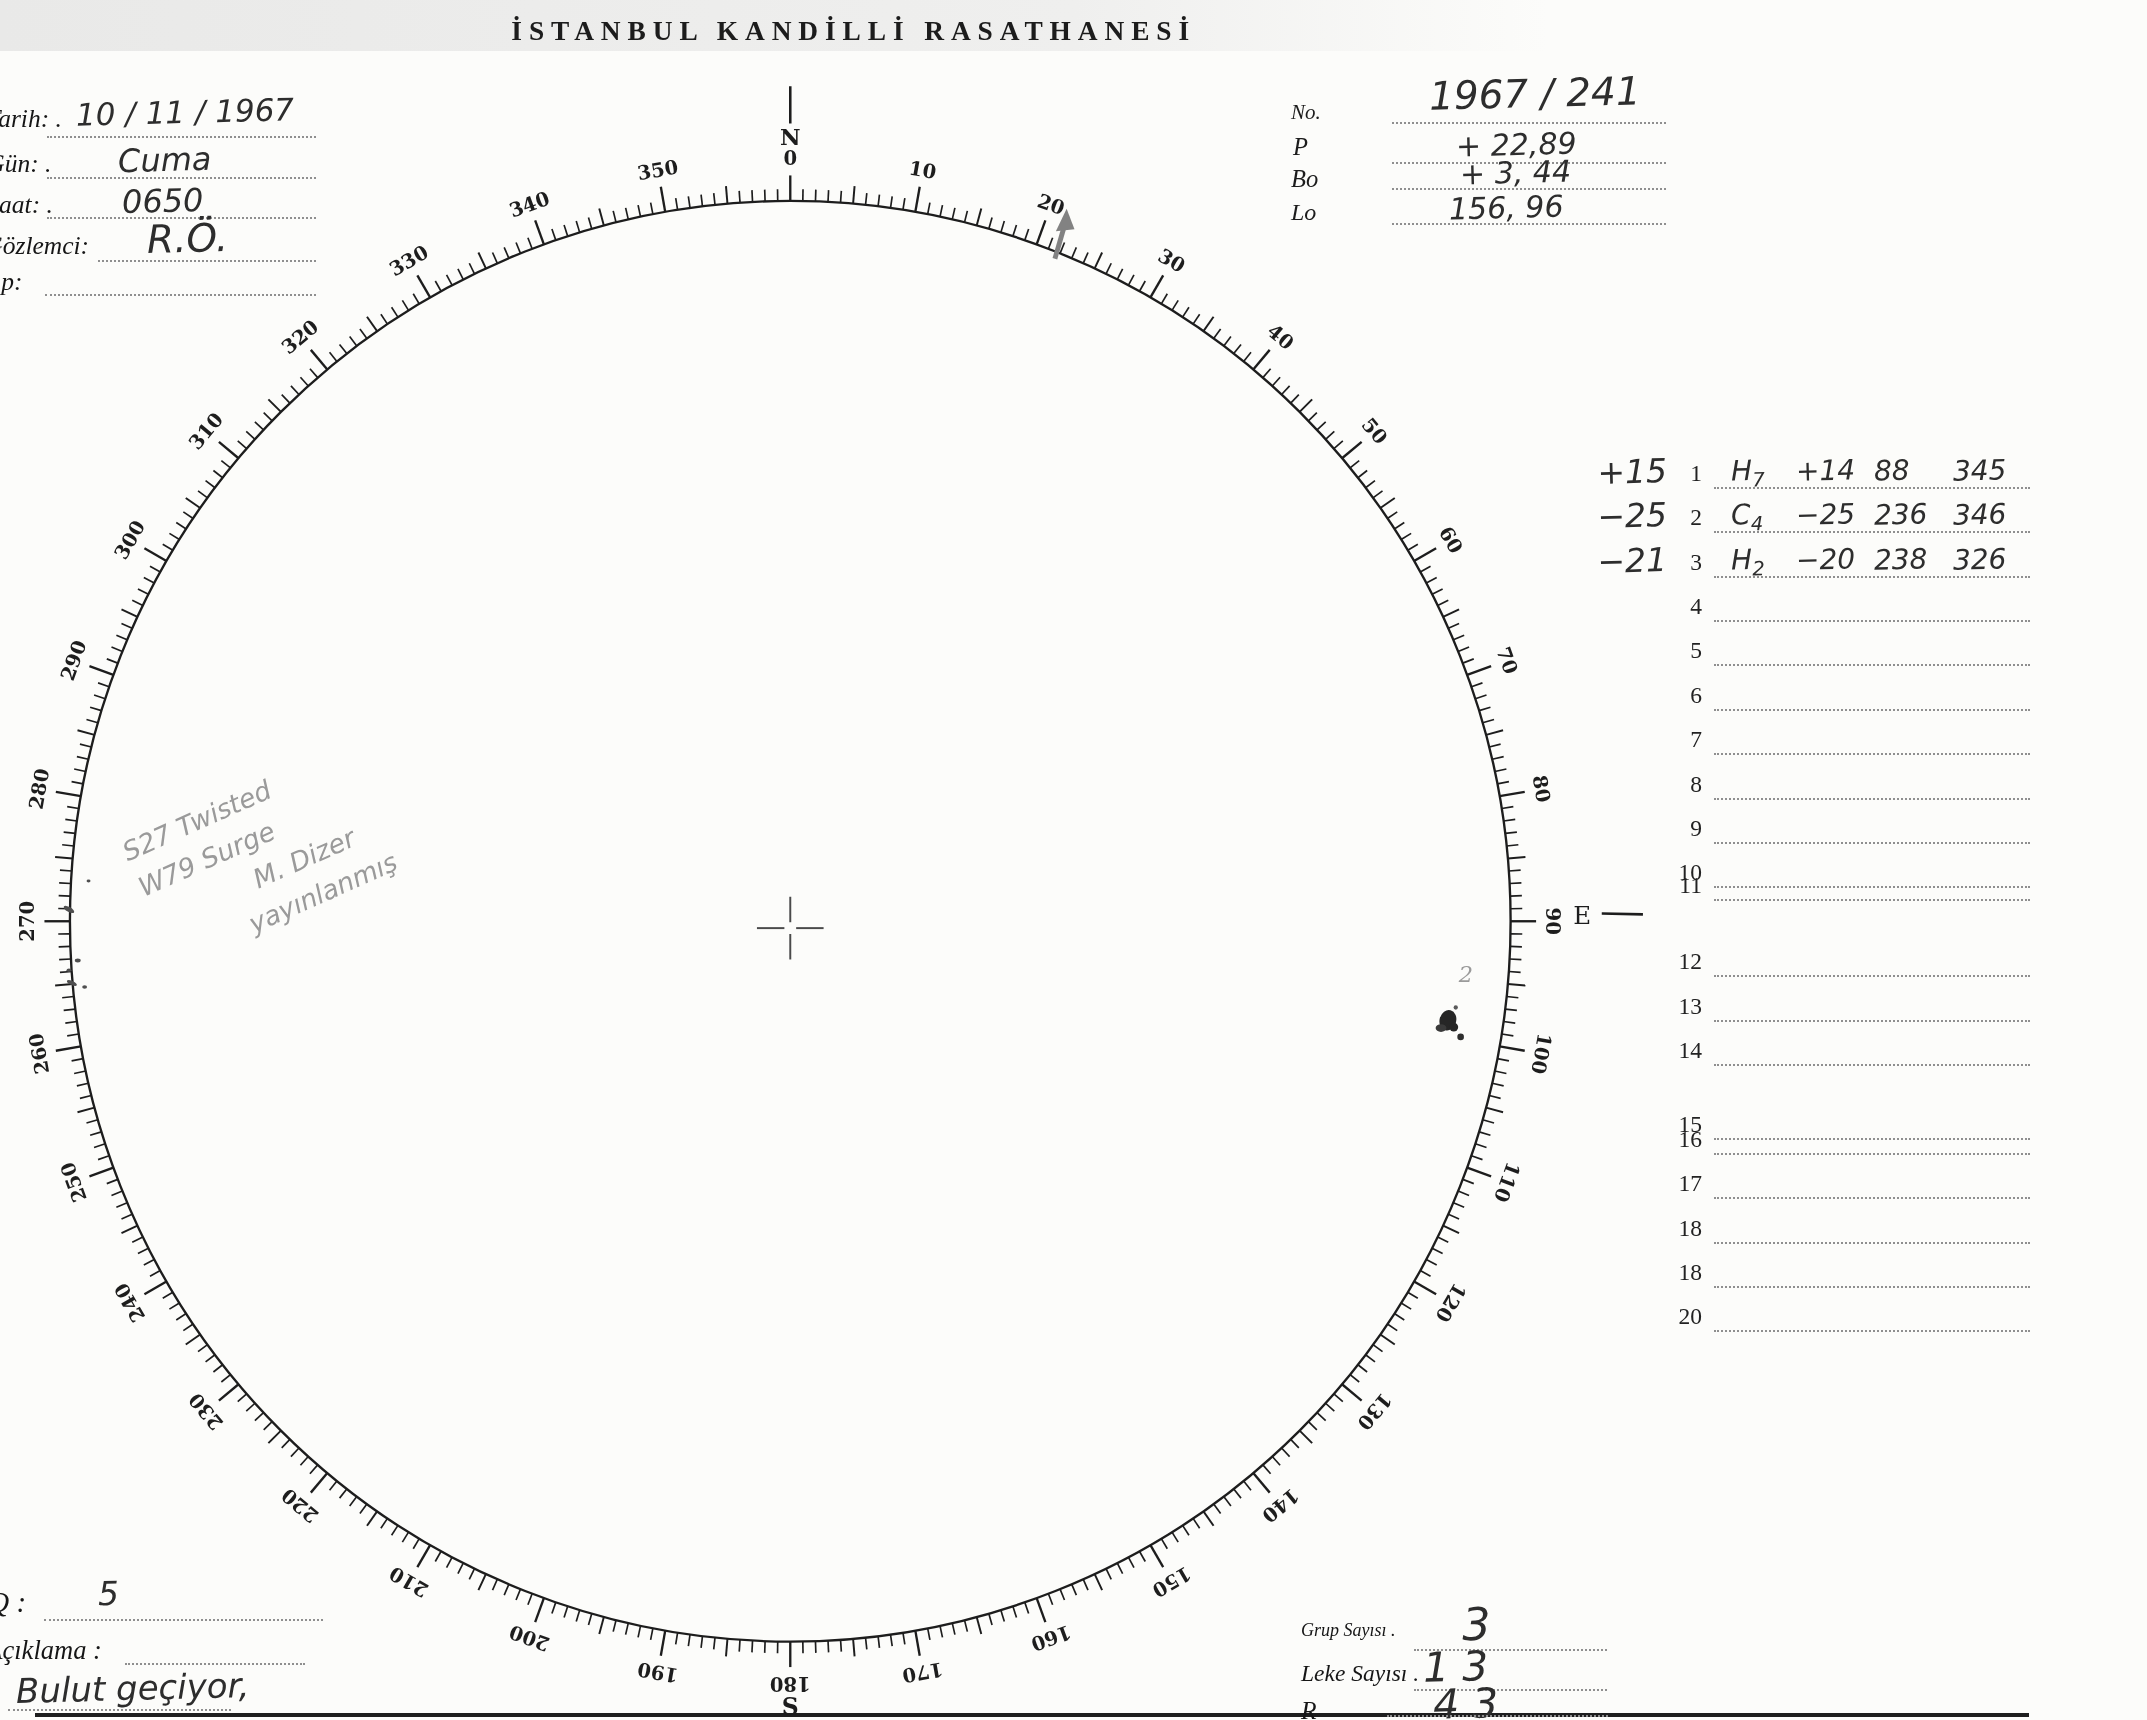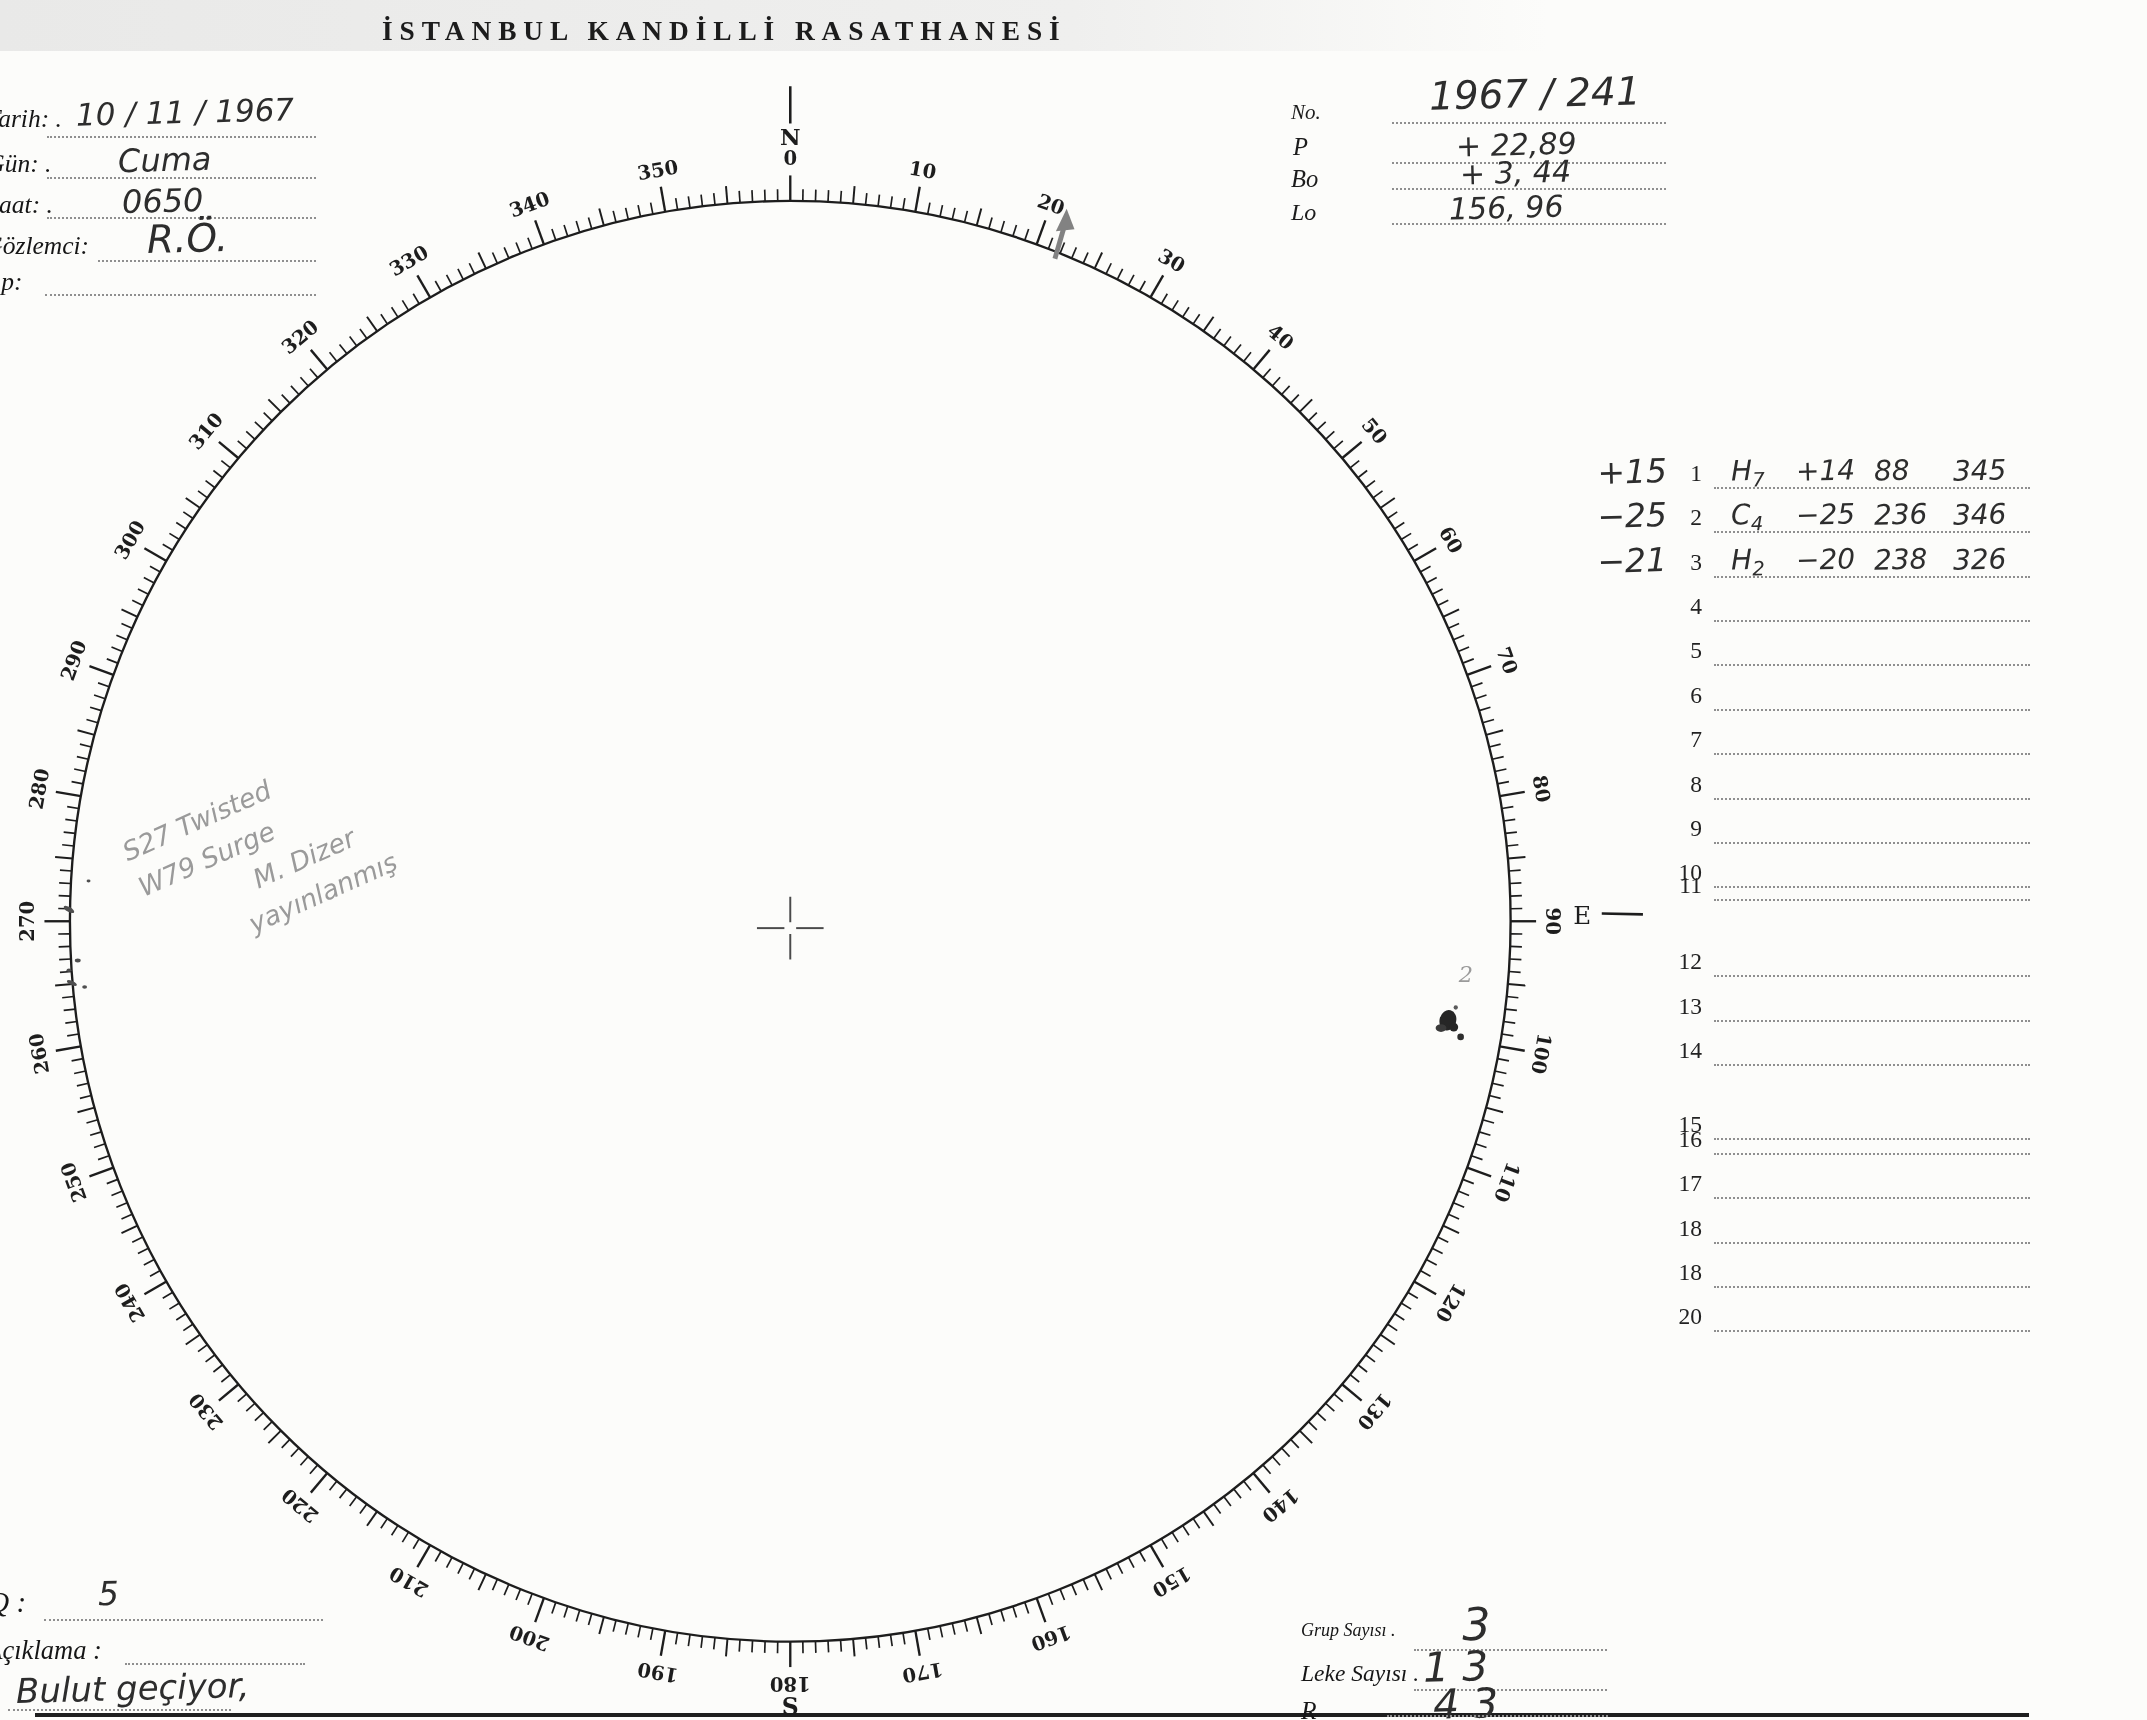--- a/index.html
+++ b/index.html
@@ -11,21 +11,21 @@
   }
   .abs{position:absolute;}
   .lbl{font-style:italic;color:#161616;white-space:nowrap;}
   .hw{
     font-family:"DejaVu Sans", sans-serif;
     font-style:italic;color:#2d2d2d;white-space:nowrap;
     transform:rotate(-1.5deg);
   }
   .pencil{color:#9a9a9a;}
   .dot{border-bottom:2px dotted #8f8f8f;height:0;}
-  .title-wrap{left:382px;top:15.7px;width:814px;text-align:left;}
+  .title-wrap{left:382px;top:15.7px;width:814px;text-align:right;}
   .title1{font-size:27.4px;font-weight:bold;letter-spacing:6.9px;}
   .title2{font-size:24.5px;font-weight:bold;letter-spacing:4.9px;margin-top:7.8px;}
   .fld-lbl{font-size:25.5px;}
   .ref-lbl{font-size:22.5px;font-style:italic;}
   .trow{position:absolute;left:1596px;width:461px;height:45px;}
   .trow .mval{position:absolute;left:0;top:0;width:71px;text-align:right;font-size:33px;}
   .trow .rnum{position:absolute;left:73px;top:7.8px;width:33px;text-align:right;font-size:23.5px;color:#222;}
   .trow .rline{position:absolute;left:118px;top:35px;width:316px;border-bottom:2px dotted #8f8f8f;}
   .trow .cell{position:absolute;top:2px;font-size:28px;}
   .trow .c-cls{left:135px;}

